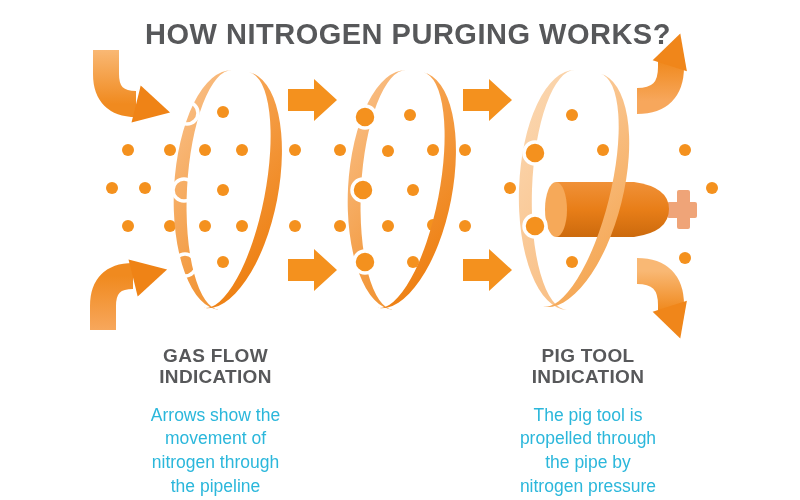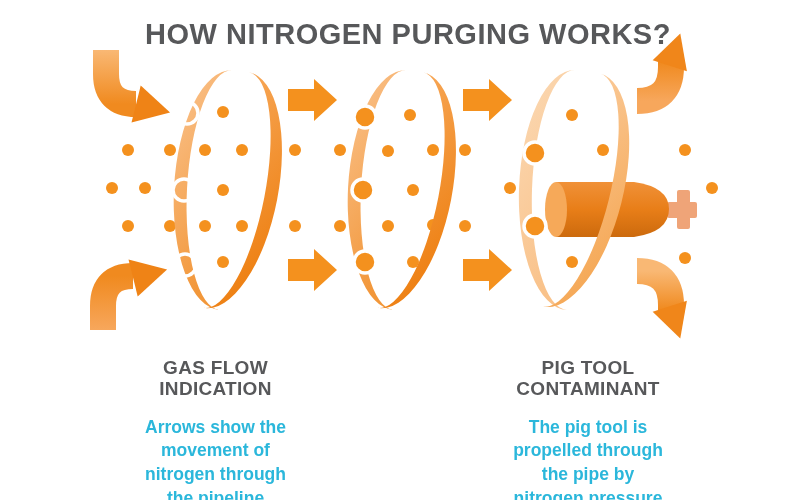--- a/index.html
+++ b/index.html
@@ -16,25 +16,25 @@
   }
   svg.diagram { position:absolute; top:0; left:0; display:block; }
   .dot { fill:var(--orange,#F4911E); }
   .marker { stroke:#ffffff; stroke-width:3.5; }
   .sections { position:absolute; top:341px; left:0; width:800px; height:159px; }
   .section { position:absolute; top:0; text-align:center; }
   .s1 { left:118px; width:195px; }
   .s2 { left:303px; width:195px; }
   .s3 { left:490px; width:196px; }
   .section h2 {
-    margin:16px 0 13px 0; font-size:19px; font-weight:800; line-height:1.12;
+    margin:4px 0 13px 0; font-size:19px; font-weight:800; line-height:1.12;
     letter-spacing:0.3px; color:var(--title-gray,#57585A); white-space:pre-line;
   }
   .section p {
-    margin:16px; font-size:17.5px; font-weight:700; line-height:1.36;
+    margin:16px; font-size:17.5px; font-weight:400; line-height:1.36;
     color:var(--description-cyan,#2BB7DB); white-space:pre-line;
   }
 </style>
 </head>
 <body>
 
 <h1 class="title">HOW NITROGEN PURGING WORKS?</h1>
 
 <svg class="diagram" width="800" height="342" viewBox="0 0 800 342">
   <defs>
@@ -174,19 +174,19 @@
   <div class="section s1">
     <h2>GAS FLOW
 INDICATION</h2>
     <p>Arrows show the
 movement of
 nitrogen through
 the pipeline</p>
   </div>
   <div class="section s3">
     <h2>PIG TOOL
-CONTAMINANT</h2>
+INDICATION</h2>
     <p>The pig tool is
 propelled through
 the pipe by
 nitrogen pressure</p>
   </div>
 </div>
 
 </body></html>

